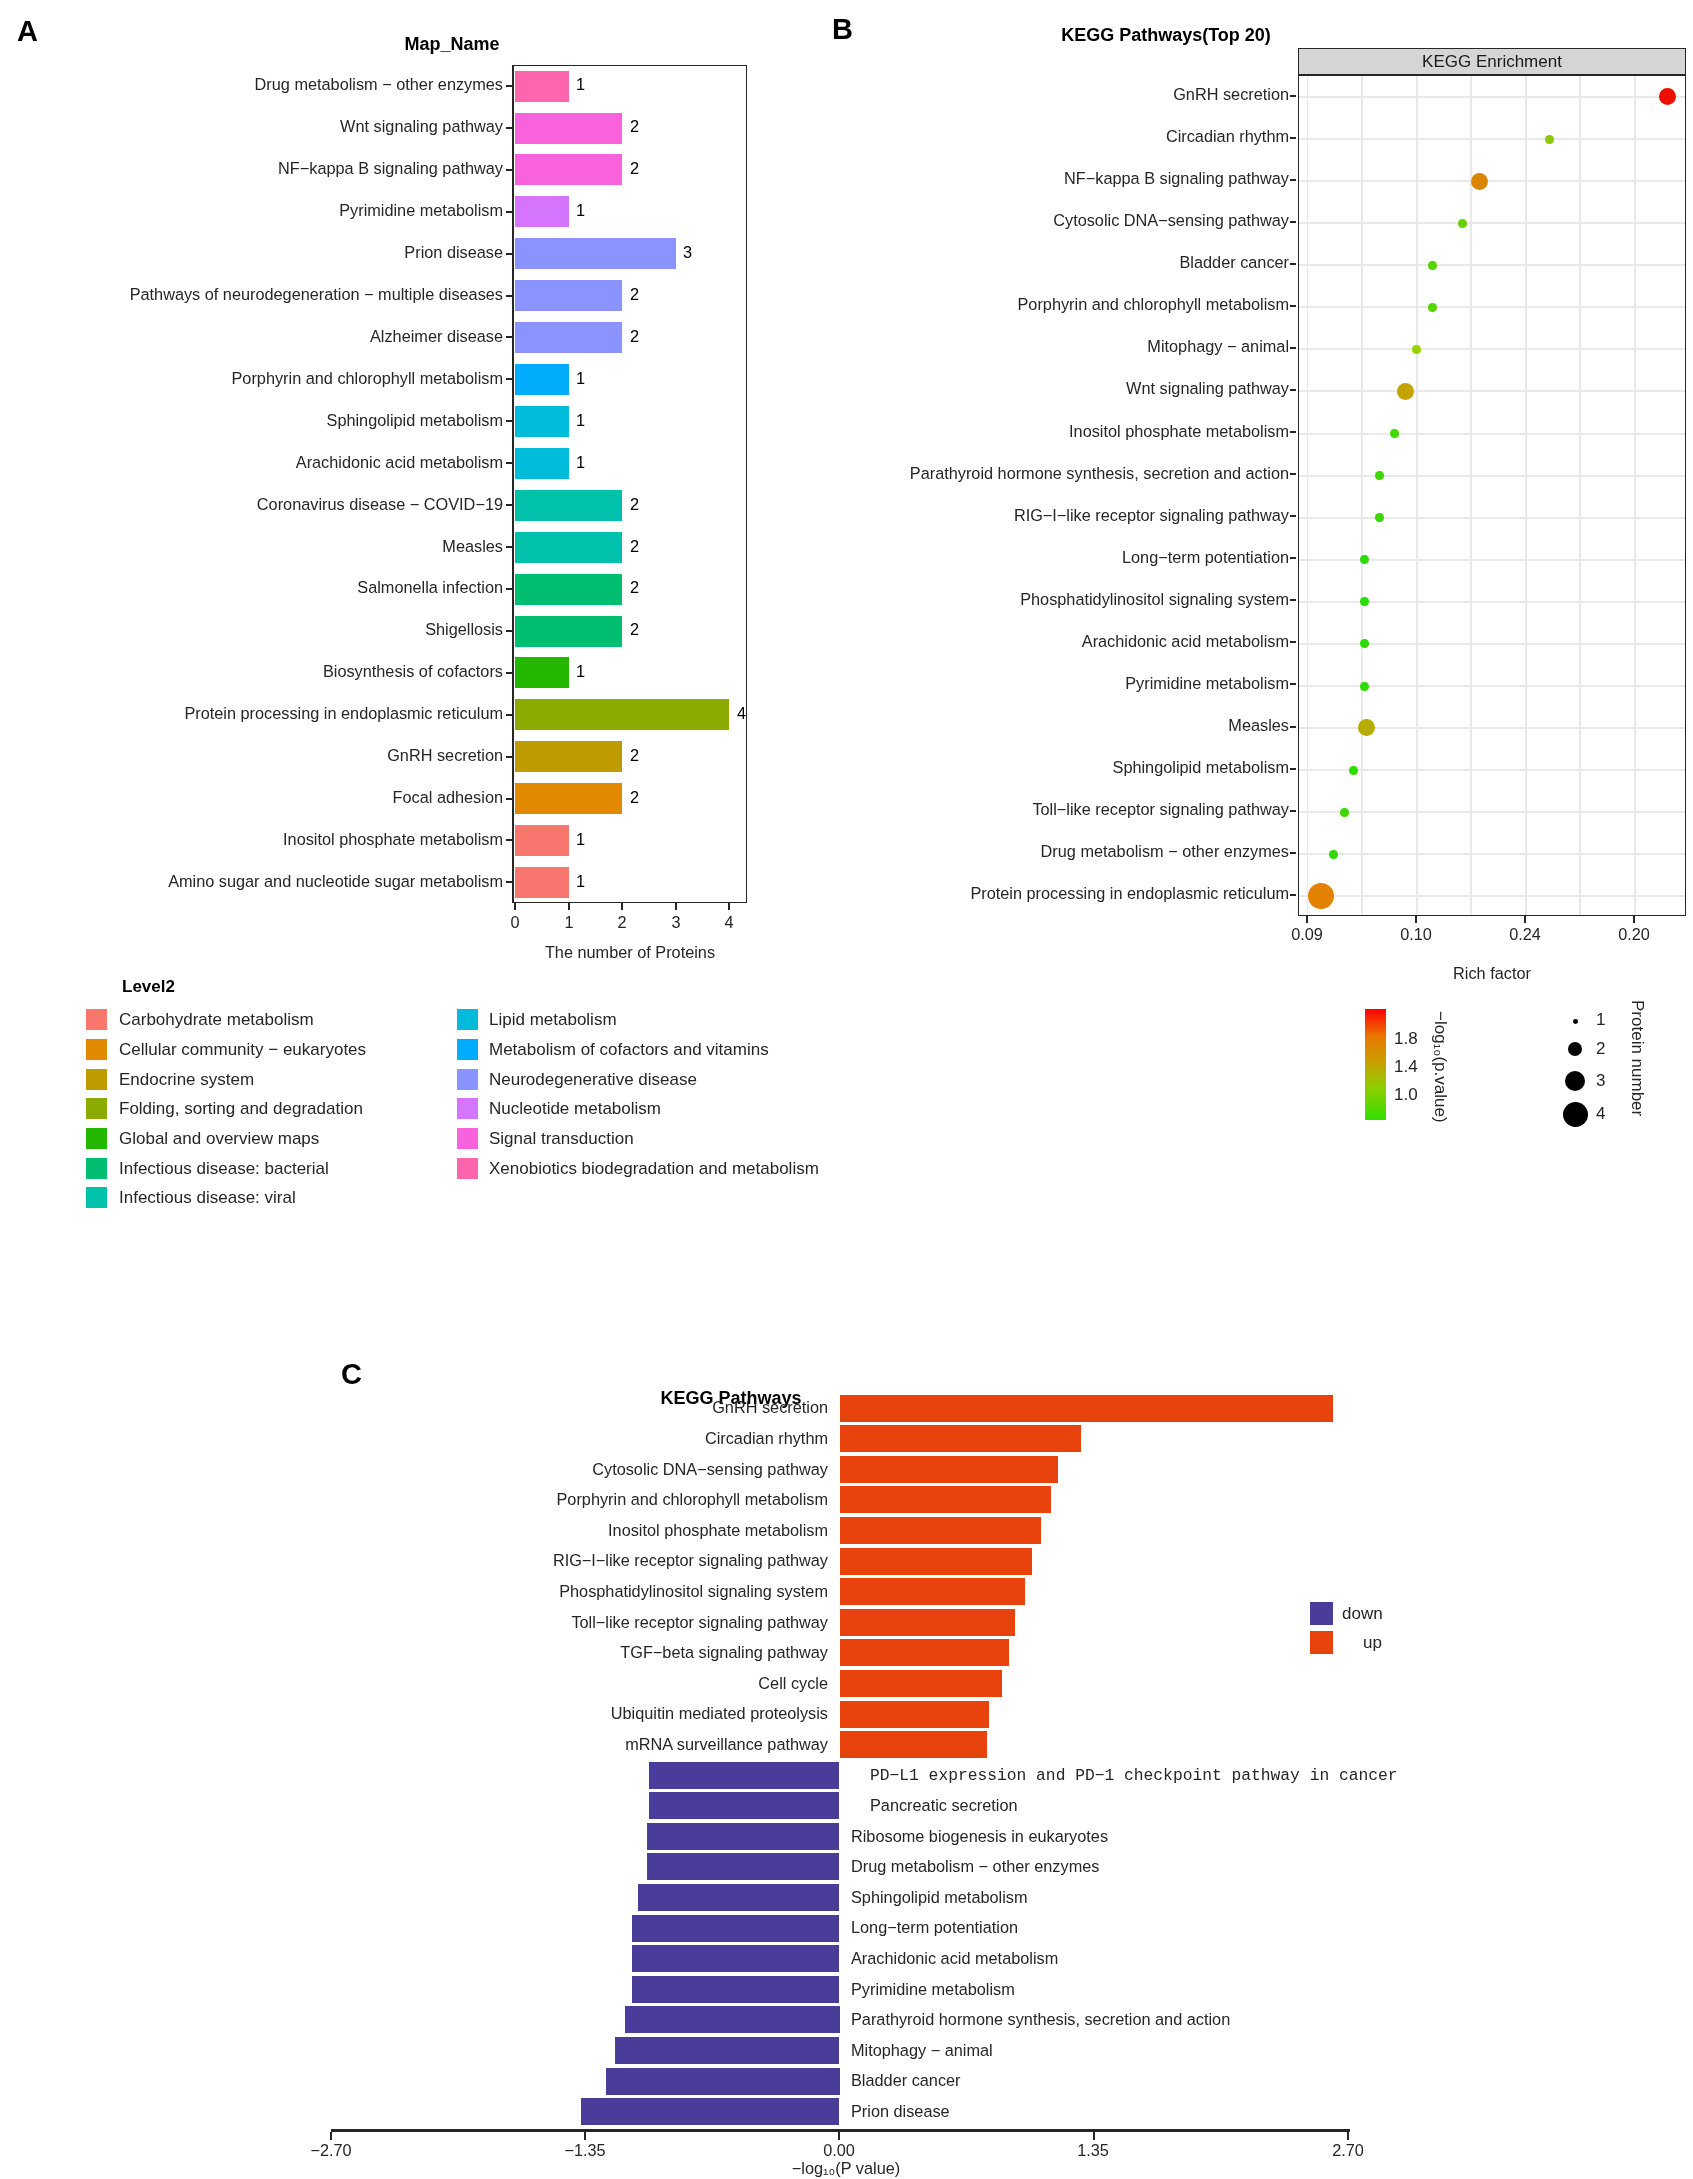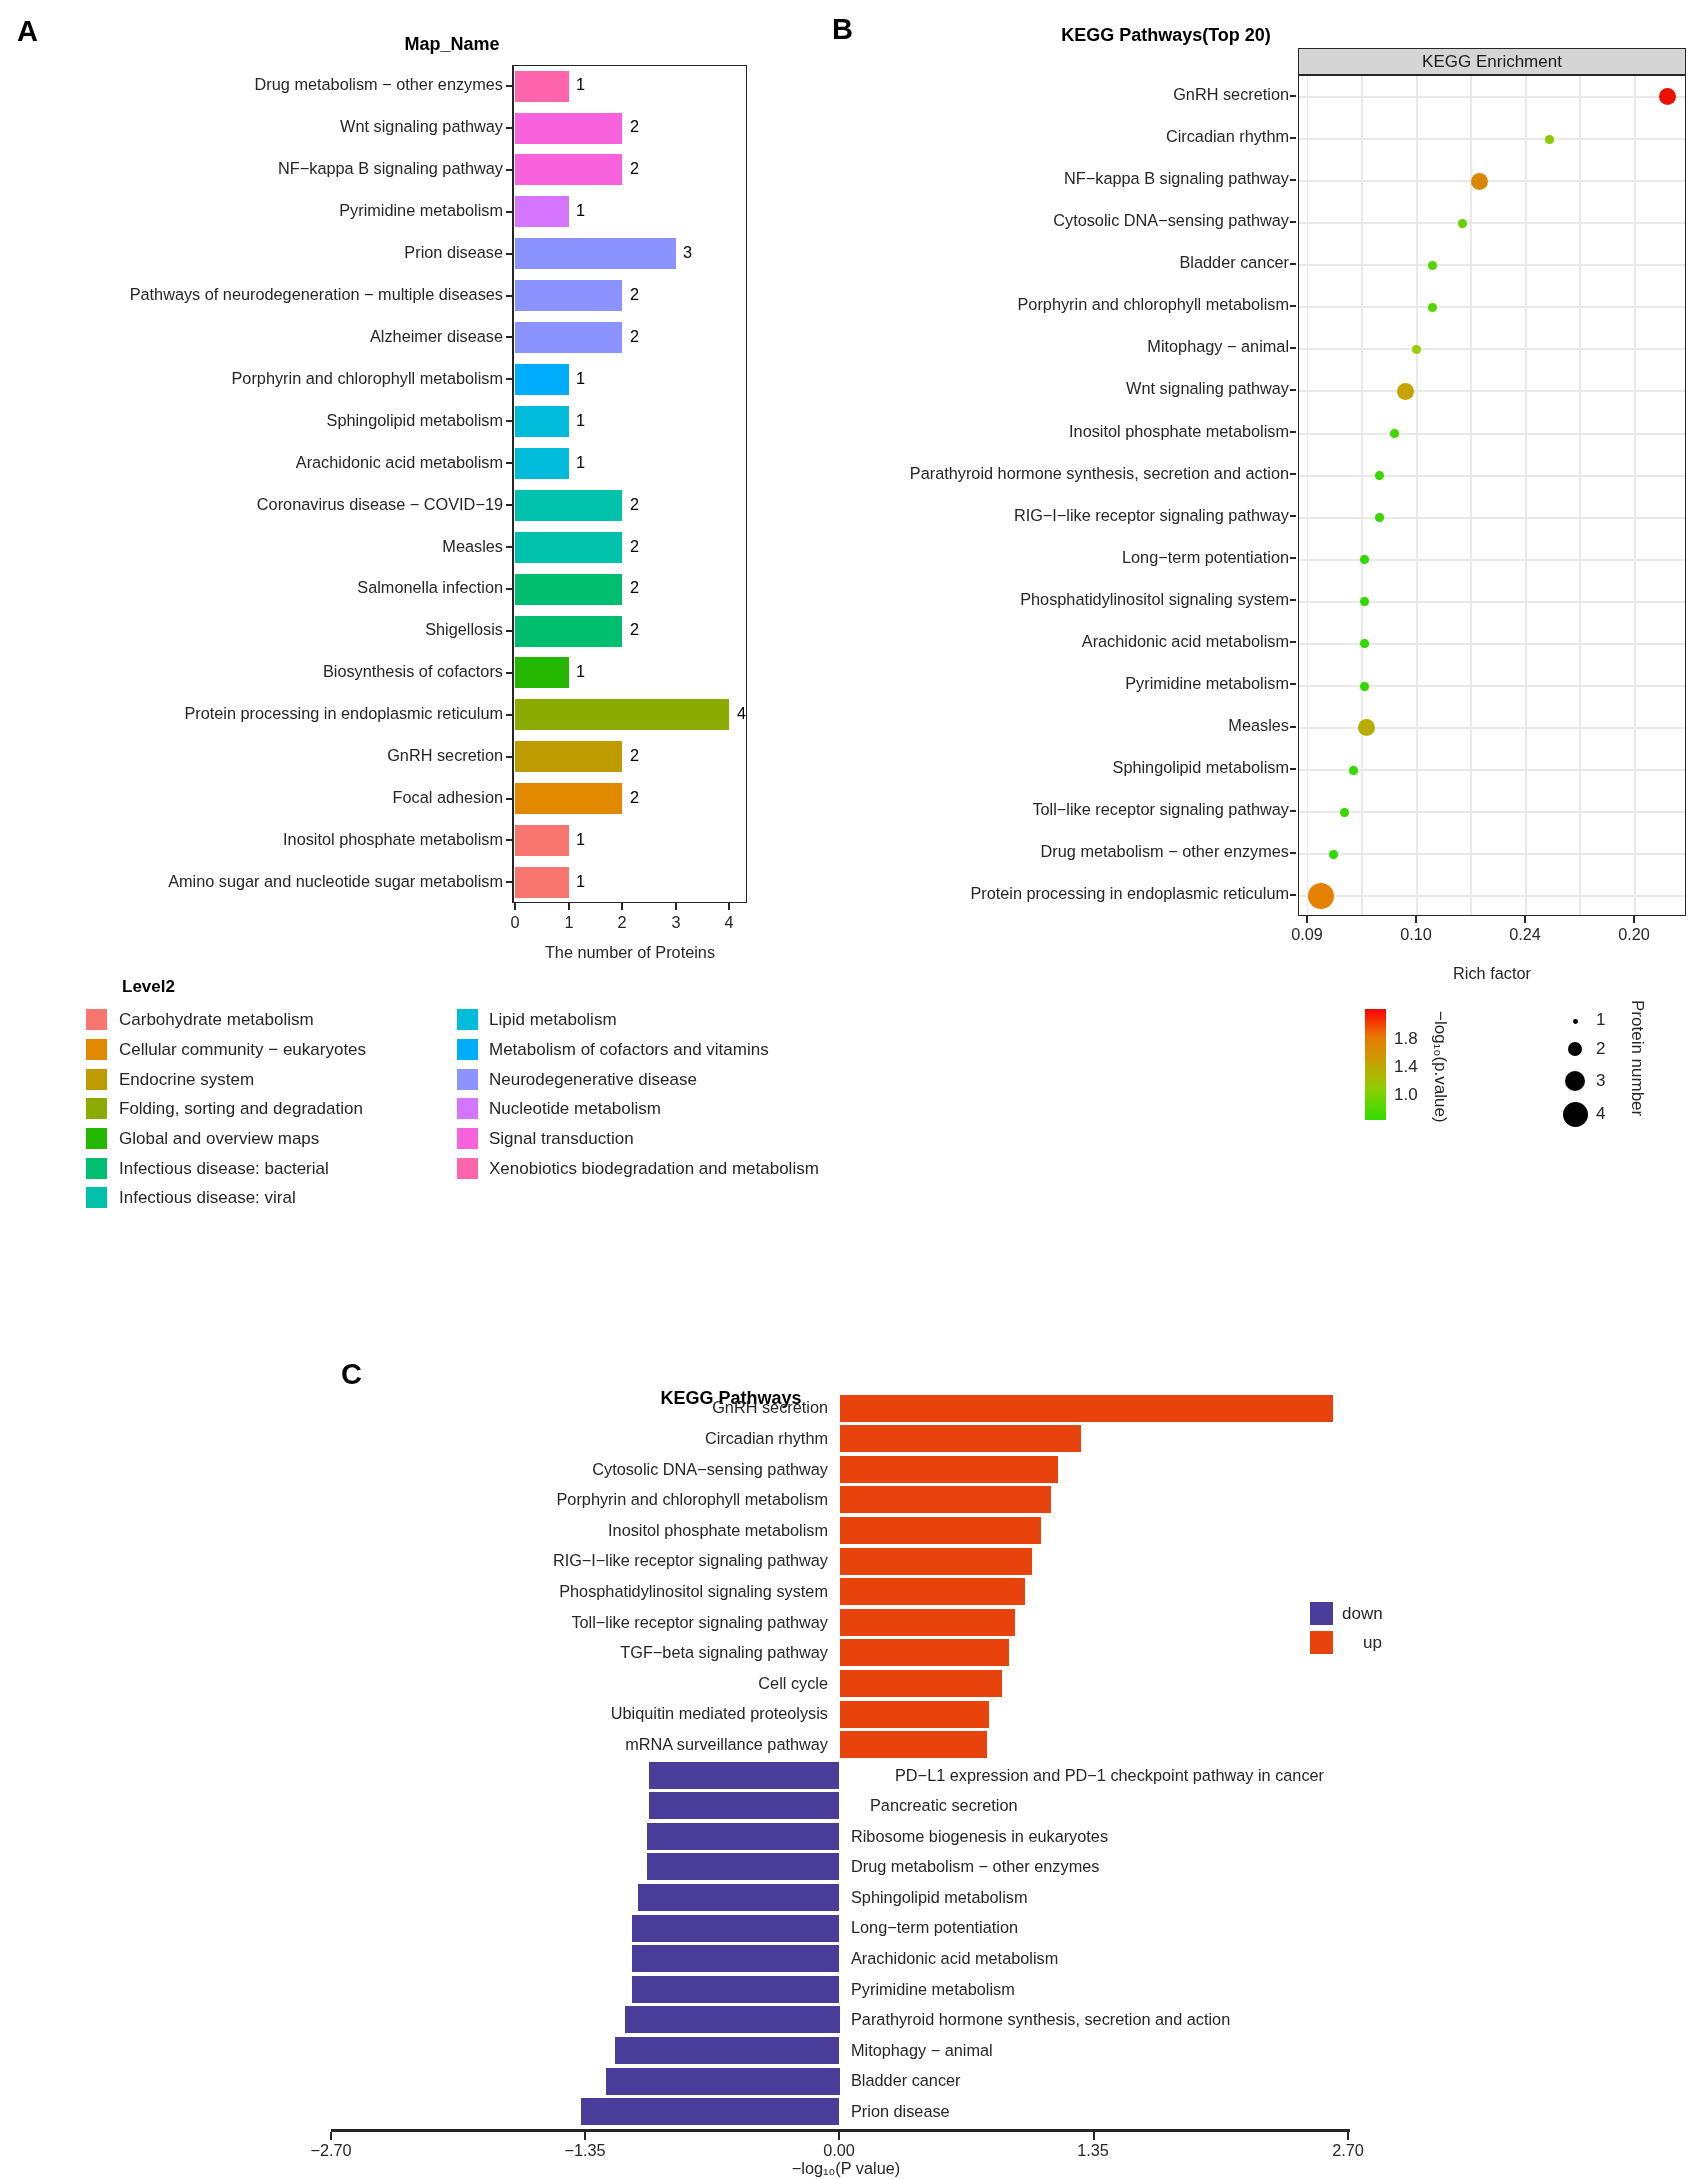--- a/index.html
+++ b/index.html
@@ -343,21 +343,21 @@
       <div class="lbl" style="right: 866px; top: 1613px; text-align: right;">Toll−like receptor signaling pathway</div>
       <div class="bar" style="left: 840px; top: 1639px; width: 169px; height: 27px; background: rgb(232, 67, 12);"></div>
       <div class="lbl" style="right: 866px; top: 1643px; text-align: right;">TGF−beta signaling pathway</div>
       <div class="bar" style="left: 840px; top: 1670px; width: 162px; height: 27px; background: rgb(232, 67, 12);"></div>
       <div class="lbl" style="right: 866px; top: 1674px; text-align: right;">Cell cycle</div>
       <div class="bar" style="left: 840px; top: 1701px; width: 149px; height: 27px; background: rgb(232, 67, 12);"></div>
       <div class="lbl" style="right: 866px; top: 1704px; text-align: right;">Ubiquitin mediated proteolysis</div>
       <div class="bar" style="left: 840px; top: 1731px; width: 147px; height: 27px; background: rgb(232, 67, 12);"></div>
       <div class="lbl" style="right: 866px; top: 1735px; text-align: right;">mRNA surveillance pathway</div>
       <div class="bar" style="left: 649px; top: 1762px; width: 190px; height: 27px; background: rgb(74, 61, 153);"></div>
-      <div class="lbl" style="left: 895px; top: 1766px;">PD−L1 expression and PD−1 checkpoint pathway in cancer</div>
+      <div class="lbl" style="left: 870px; top: 1766px; font-family: Liberation Mono, monospace;">PD−L1 expression and PD−1 checkpoint pathway in cancer</div>
       <div class="bar" style="left: 649px; top: 1792px; width: 190px; height: 27px; background: rgb(74, 61, 153);"></div>
       <div class="lbl" style="left: 851px; top: 1796px; margin-left: 19px;">Pancreatic secretion</div>
       <div class="bar" style="left: 647px; top: 1823px; width: 192px; height: 27px; background: rgb(74, 61, 153);"></div>
       <div class="lbl" style="left: 851px; top: 1827px;">Ribosome biogenesis in eukaryotes</div>
       <div class="bar" style="left: 647px; top: 1853px; width: 192px; height: 27px; background: rgb(74, 61, 153);"></div>
       <div class="lbl" style="left: 851px; top: 1857px;">Drug metabolism − other enzymes</div>
       <div class="bar" style="left: 638px; top: 1884px; width: 201px; height: 27px; background: rgb(74, 61, 153);"></div>
       <div class="lbl" style="left: 851px; top: 1888px;">Sphingolipid metabolism</div>
       <div class="bar" style="left: 632px; top: 1915px; width: 207px; height: 27px; background: rgb(74, 61, 153);"></div>
       <div class="lbl" style="left: 851px; top: 1918px;">Long−term potentiation</div>

